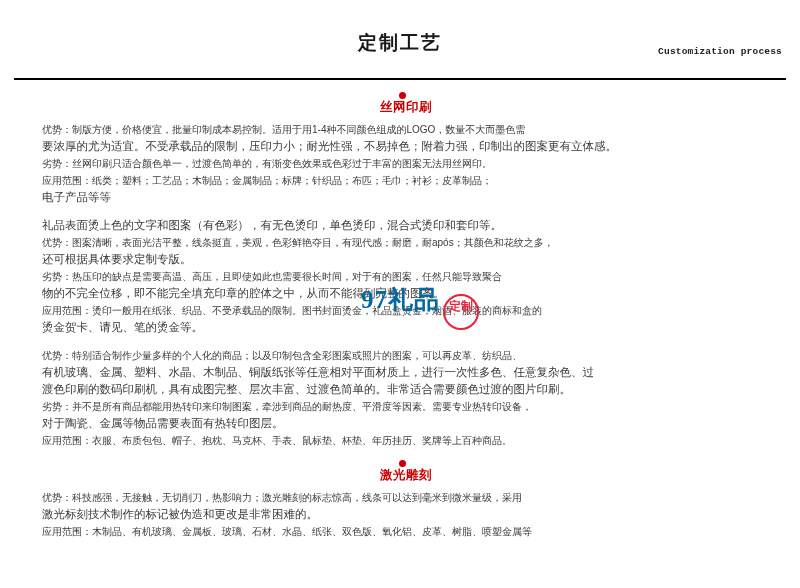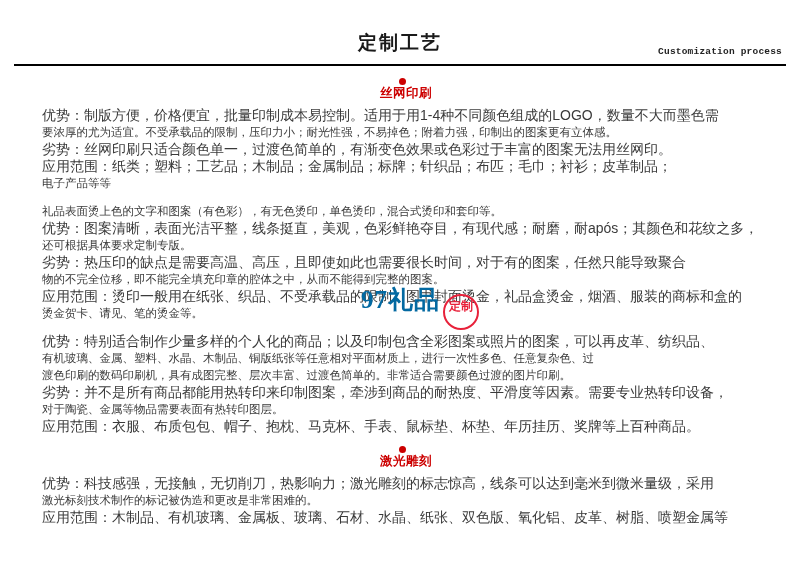--- a/index.html
+++ b/index.html
@@ -17,21 +17,21 @@
   }
   .page {
     position: relative;
     width: 800px;
     height: 588px;
     box-sizing: border-box;
     padding: 0 14px;
   }
   .header {
     position: relative;
-    height: 64px;
+    height: 78px;
   }
   .main-title {
     position: absolute;
     top: 30px;
     left: 0;
     width: 100%;
     text-align: center;
     font-size: 19px;
     font-weight: bold;
     letter-spacing: 2px;
@@ -78,21 +78,21 @@
     font-weight: bold;
     color: #cc0000;
     letter-spacing: 0.5px;
   }
   .rows {
     padding-left: 28px;
   }
   .row {
     display: flex;
     align-items: center;
-    font-size: 14px;
+    font-size: 10px;
     line-height: 17px;
     color: #3a3a3a;
   }
   .row-label {
     flex: 0 0 auto;
     white-space: nowrap;
   }
   .row-text {
     flex: 1 1 auto;
   }

